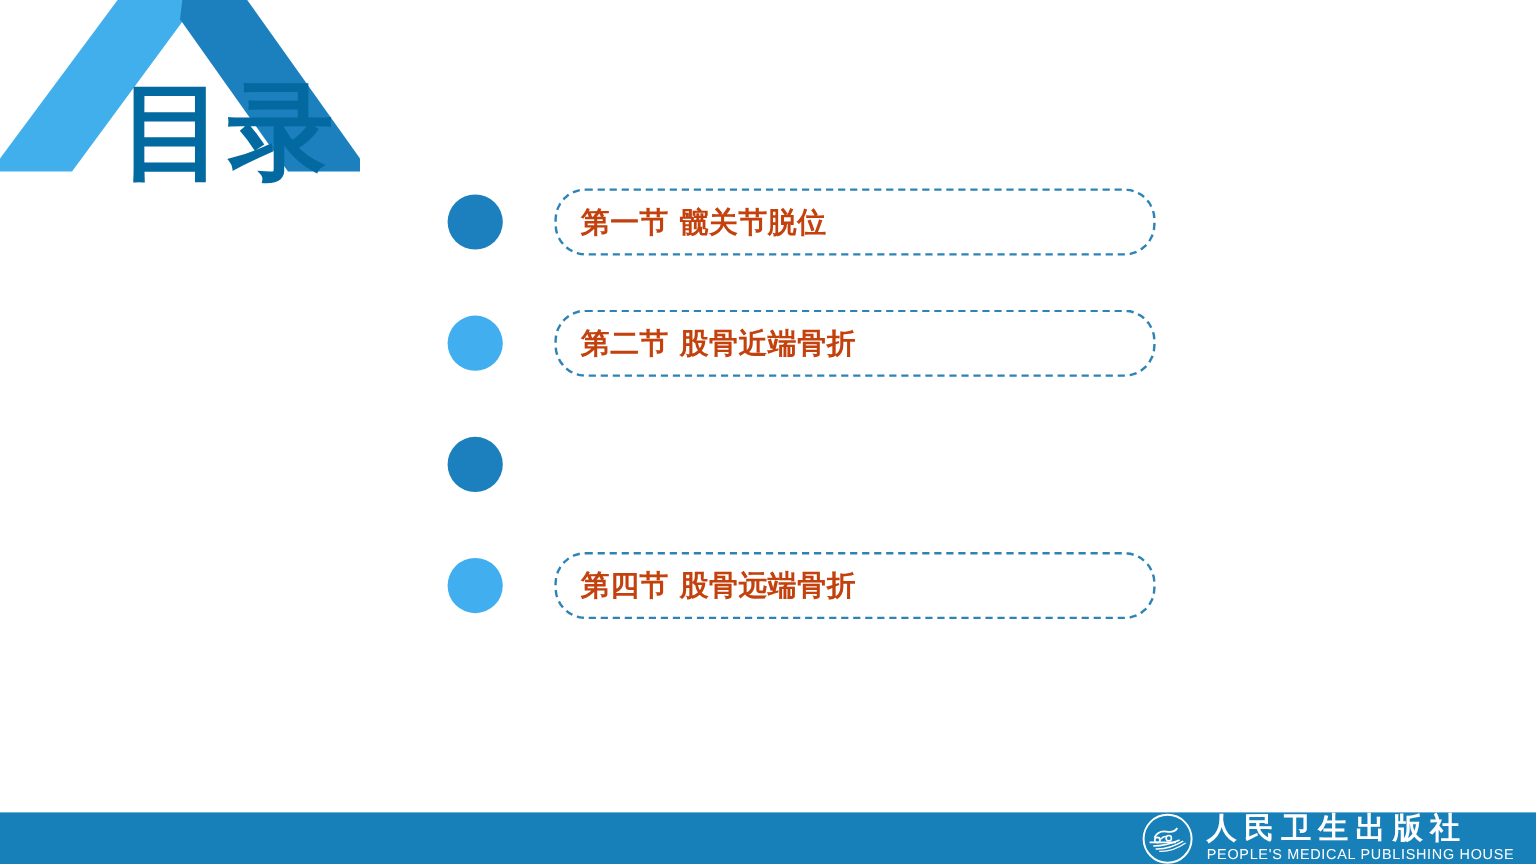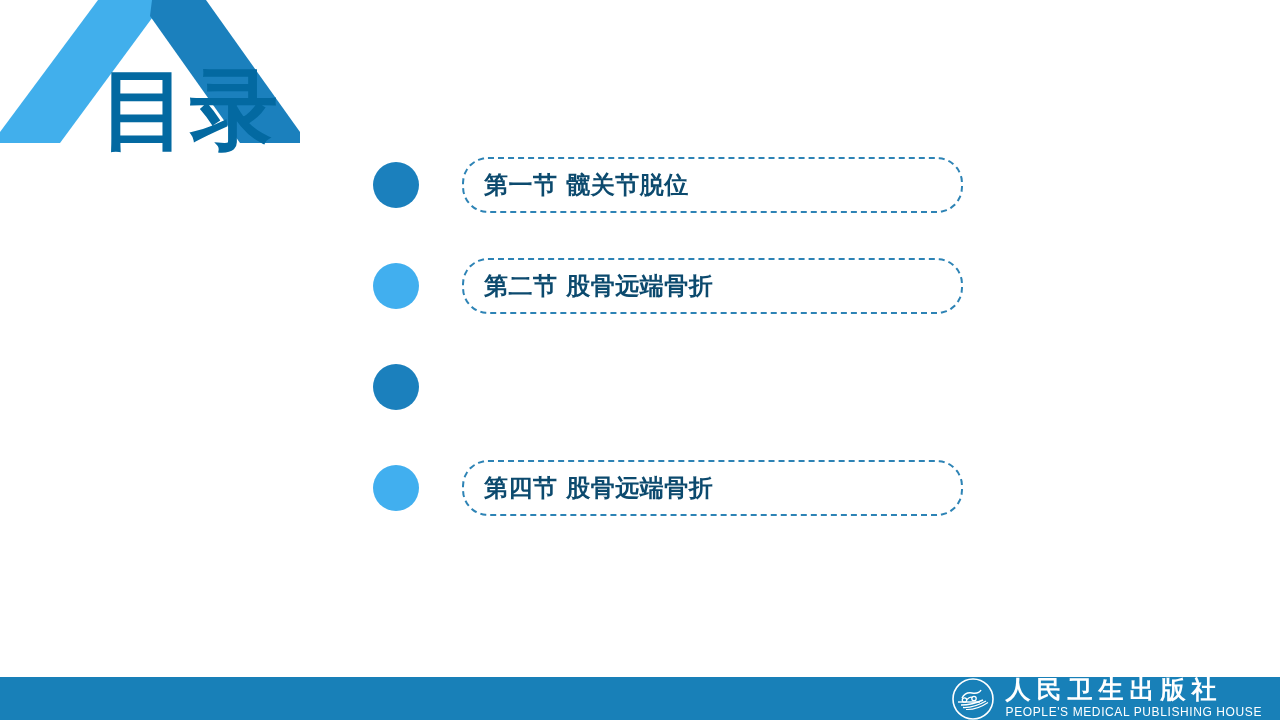--- a/index.html
+++ b/index.html
@@ -80,21 +80,21 @@
     border-radius: 26px;
     display: flex;
     align-items: center;
     padding-left: 20px;
     background: #ffffff;
   }
 
   .toc-label {
     font-size: 24px;
     font-weight: bold;
-    color: #0c4a6e;
+    color: #c2410c;
     letter-spacing: 0.5px;
     white-space: nowrap;
     font-family: "DejaVu Sans", "Liberation Sans", sans-serif;
   }
 
   
   .footer-bar {
     position: absolute;
     left: 0;
     bottom: 0;
@@ -163,21 +163,21 @@
     <div class="toc-row">
       <div class="bullet dark"></div>
       <div class="toc-box">
         <span class="toc-label">第一节  髋关节脱位</span>
       </div>
     </div>
 
     <div class="toc-row">
       <div class="bullet light"></div>
       <div class="toc-box">
-        <span class="toc-label">第二节  股骨远端骨折</span>
+        <span class="toc-label">第二节  股骨近端骨折</span>
       </div>
     </div>
 
     <div class="toc-row">
       <div class="bullet dark"></div>
     </div>
 
     <div class="toc-row">
       <div class="bullet light"></div>
       <div class="toc-box">

